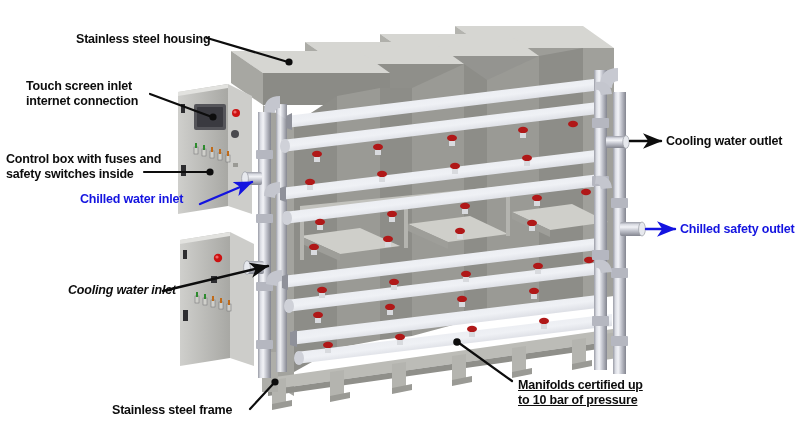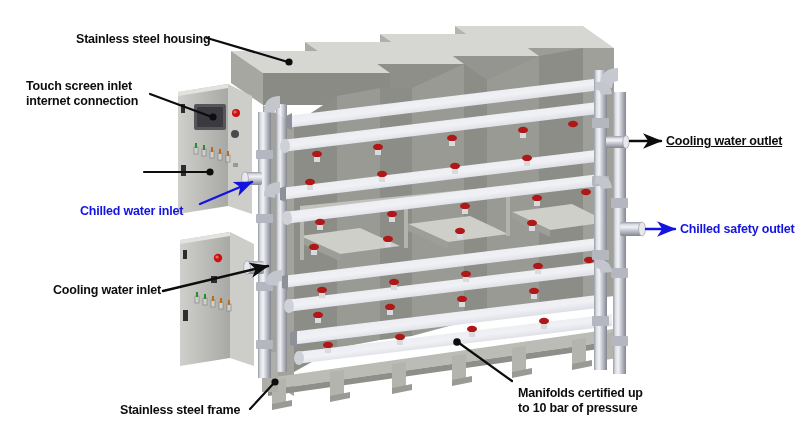--- a/index.html
+++ b/index.html
@@ -418,27 +418,29 @@
         <line x1="646" y1="229" x2="675" y2="229" stroke="#1414e0" stroke-width="2.4" marker-end="url(#arrowBlue)"></line>
       </g>
     </g>
   </svg>
 
   <div class="callout c-black ta-l" style="left:76px;top:32px;">Stainless steel housing</div>
 
   <div class="callout c-black ta-l" style="left:26px;top:79px;">Touch screen inlet
 internet connection</div>
 
-
-  <div class="callout c-blue ta-l" style="left:80px;top:204px;">Chilled water inlet</div>
-
-  <div class="callout c-black ta-l" style="left:53px;top:283px;">Cooling water inlet</div>
-
-  <div class="callout c-black ta-l" style="left:120px;top:403px;">Stainless steel frame</div>
-
-  <div class="callout c-black ta-l" style="left:518px;top:386px;">Manifolds certified up
+  <div class="callout c-black ta-l" style="left:6px;top:152px;">Control box with fuses and
+safety switches inside</div>
+
+  <div class="callout c-blue ta-l" style="left:80px;top:192px;">Chilled water inlet</div>
+
+  <div class="callout c-black ta-l" style="left:68px;top:283px;font-style:italic;">Cooling water inlet</div>
+
+  <div class="callout c-black ta-l" style="left:112px;top:403px;">Stainless steel frame</div>
+
+  <div class="callout c-black ta-l" style="left:518px;top:378px;text-decoration:underline;">Manifolds certified up
 to 10 bar of pressure</div>
 
-  <div class="callout c-black ta-l" style="left:666px;top:134px;text-decoration:underline;">Cooling water outlet</div>
+  <div class="callout c-black ta-l" style="left:666px;top:134px;">Cooling water outlet</div>
 
   <div class="callout c-blue ta-l" style="left:680px;top:222px;">Chilled safety outlet</div>
 
 </div>
 
 </body></html>

